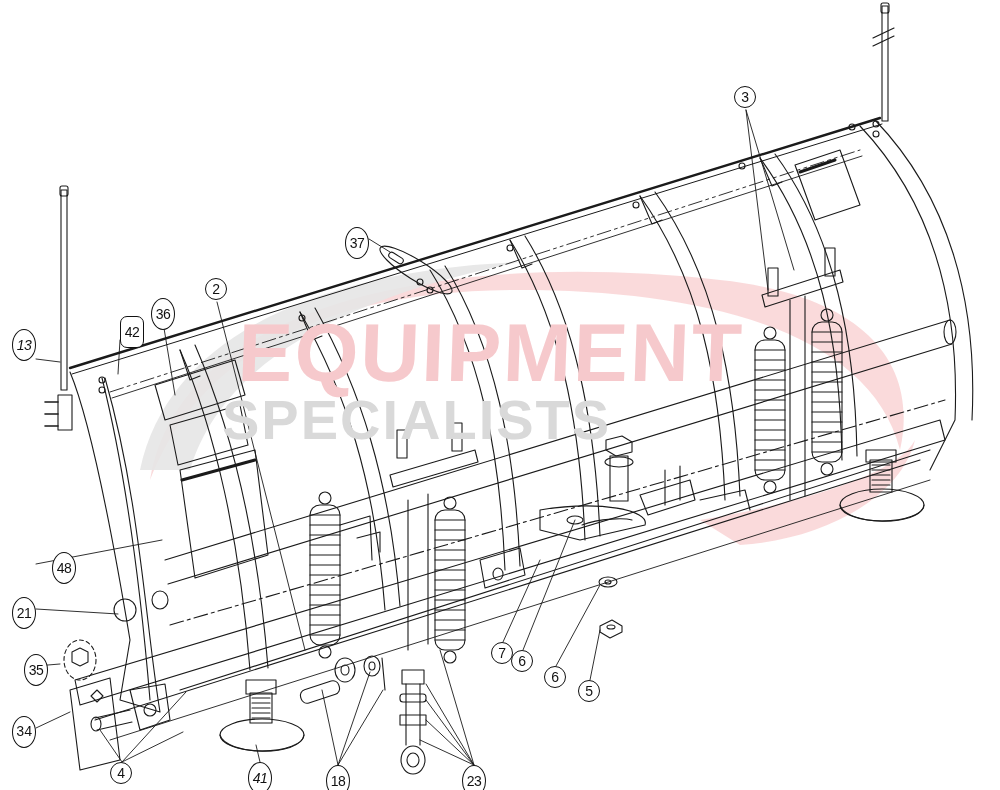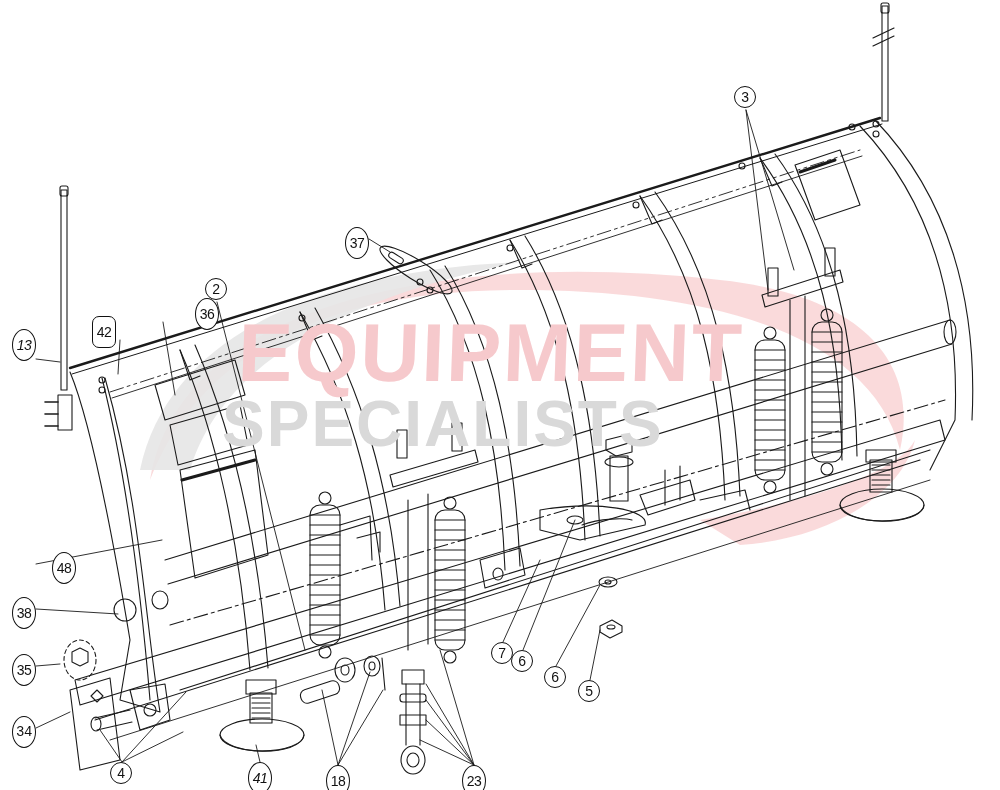--- a/index.html
+++ b/index.html
@@ -1,20 +1,20 @@
 <!DOCTYPE html>
 <html><head>
   <meta charset="utf-8">
   <style>
     html, body { margin: 0; padding: 0; background: #ffffff; }
     body { width: 1000px; height: 790px; overflow: hidden; position: relative; font-family: "Liberation Sans", sans-serif; }
     #diagram { position: absolute; left: 0; top: 0; width: 1000px; height: 790px; }
     .wm { position: absolute; font-family: "Liberation Sans", sans-serif; font-weight: bold; letter-spacing: 2px; line-height: 1; white-space: nowrap; pointer-events: none; }
     .wm-top { left: 238px; top: 312px; font-size: 82px; color: #f6c9cc; transform: skewX(-2deg); }
-    .wm-bottom { left: 222px; top: 392px; font-size: 64px; color: #d9d9d9; }
+    .wm-bottom { left: 222px; top: 392px; font-size: 56px; color: #d9d9d9; }
     .callout { position: absolute; width: 24px; height: 32px; border: 1.3px solid #111; border-radius: 50%; background: #fff; box-sizing: border-box; display: flex; align-items: center; justify-content: center; font-family: "Liberation Sans", sans-serif; font-size: 14px; color: #111; letter-spacing: -0.5px; cursor: pointer; }
     .callout.sm { width: 22px; height: 22px; font-size: 14px; }
   </style>
 </head>
 <body>
 
 <svg id="diagram" viewBox="0 0 1000 790" xmlns="http://www.w3.org/2000/svg">
 
   <g>
     <path d="M150 480 C 180 300, 450 250, 720 280 C 860 295, 920 360, 900 450 C 870 330, 700 290, 520 290 C 330 290, 200 350, 150 480 Z" fill="#f9d3d5" opacity="0.85"></path>
@@ -229,28 +229,28 @@
       <path d="M556 666 L 600 585"></path>
       <path d="M590 680 L 600 630"></path>
     </g>
   </g>
 </svg>
 
 <div class="wm wm-top">EQUIPMENT</div>
 <div class="wm wm-bottom">SPECIALISTS</div>
 
 <div class="callout" style="left:12px;top:329px;font-style:italic;">13</div>
-<div class="callout" style="left:92px;top:316px;border-radius:7px;">42</div>
-<div class="callout" style="left:151px;top:298px;margin-left:44px;">36</div>
+<div class="callout" style="left:120px;top:316px;border-radius:7px;">42</div>
+<div class="callout" style="left:151px;top:298px;">36</div>
 <div class="callout sm" style="left:205px;top:278px;">2</div>
 <div class="callout" style="left:345px;top:227px;">37</div>
 <div class="callout sm" style="left:734px;top:86px;">3</div>
 <div class="callout" style="left:12px;top:552px;margin-left:40px;">48</div>
-<div class="callout" style="left:12px;top:597px;">38</div>
-<div class="callout" style="left:12px;top:654px;">35</div>
+<div class="callout" style="left:12px;top:597px;">21</div>
+<div class="callout" style="left:24px;top:654px;">35</div>
 <div class="callout" style="left:12px;top:716px;font-family:Liberation Mono, monospace;">34</div>
 <div class="callout sm" style="left:110px;top:762px;">4</div>
 <div class="callout" style="left:248px;top:762px;font-style:italic;">41</div>
 <div class="callout" style="left:326px;top:765px;">18</div>
 <div class="callout" style="left:462px;top:765px;">23</div>
 <div class="callout sm" style="left:491px;top:642px;">7</div>
 <div class="callout sm" style="left:511px;top:650px;">6</div>
 <div class="callout sm" style="left:544px;top:666px;">6</div>
 <div class="callout sm" style="left:578px;top:680px;">5</div>
 

